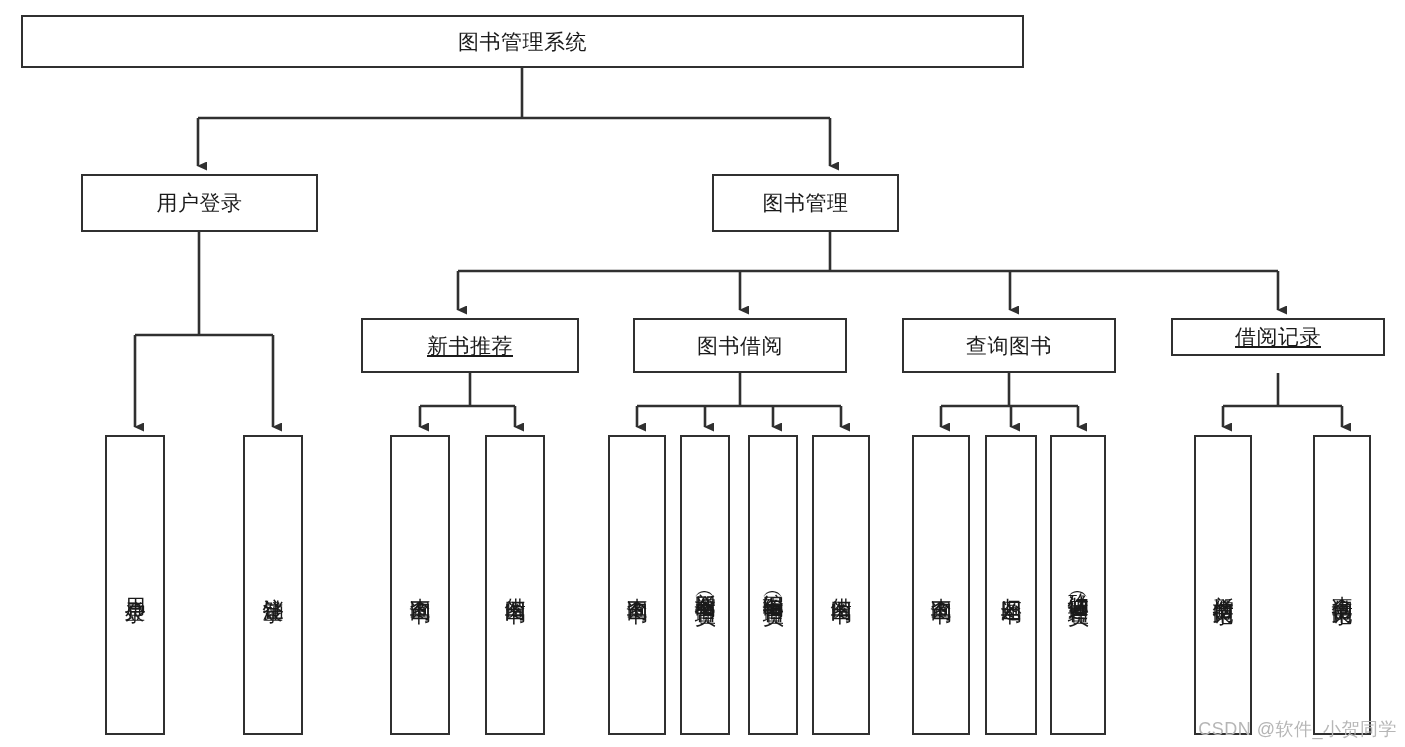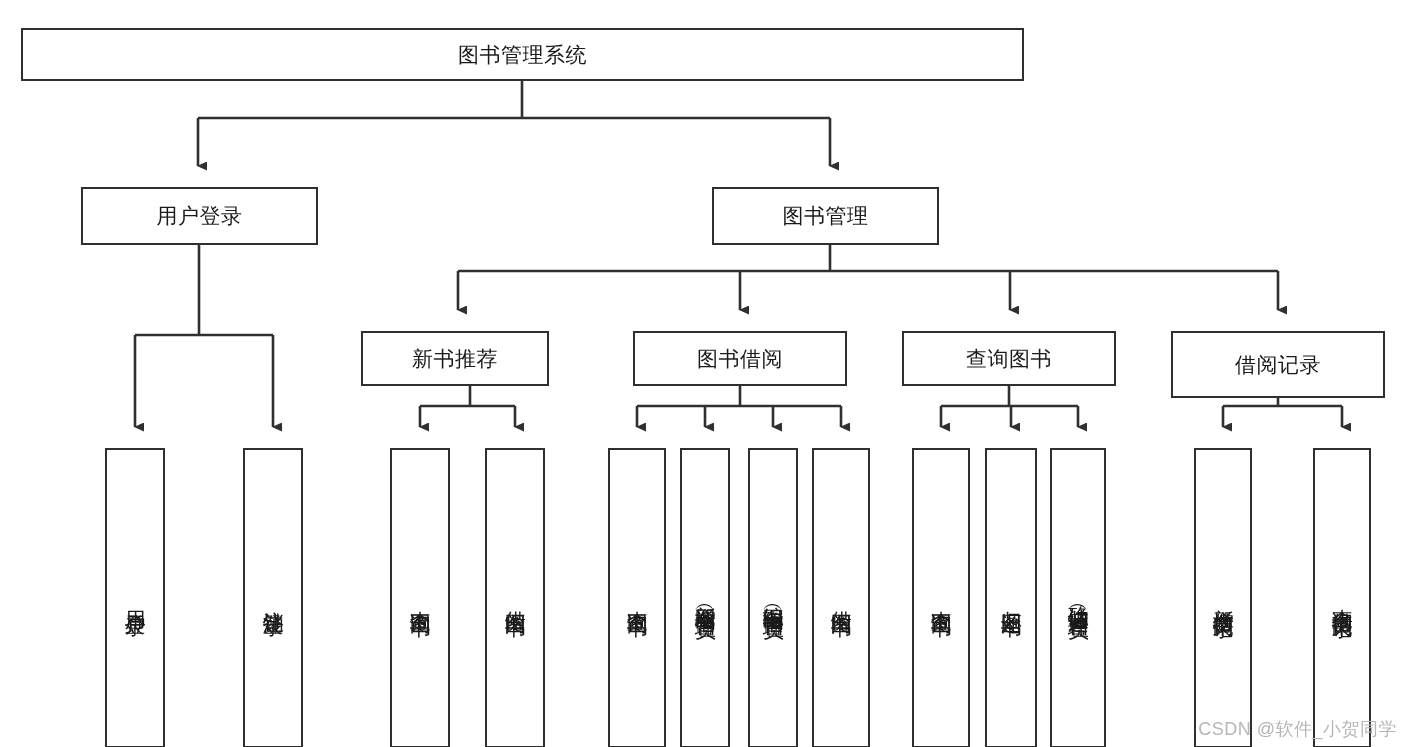--- a/index.html
+++ b/index.html
@@ -29,21 +29,20 @@
   }
   .node {
     position: absolute;
     box-sizing: border-box;
     background: #ffffff;
     border: 2px solid #303030;
     display: flex;
     align-items: center;
     justify-content: center;
     color: #1a1a1a;
-    margin-top: 13px;
   }
   .node.horiz {
     font-size: 21px;
     letter-spacing: 0.5px;
     line-height: 1.1;
   }
   .node.vert {
     writing-mode: vertical-rl;
     text-orientation: upright;
     font-size: 21px;
@@ -123,45 +122,45 @@
   </svg>
 
   <div class="node horiz" style="left:21px; top:15px; width:1003px; height:53px;">
     <span>图书管理系统</span>
   </div>
 
   <div class="node horiz" style="left:81px; top:174px; width:237px; height:58px;">
     <span>用户登录</span>
   </div>
 
-  <div class="node horiz" style="left:712px; top:174px; width:227px; height:58px;">
+  <div class="node horiz" style="left:712px; top:174px; width:187px; height:58px;">
     <span>图书管理</span>
   </div>
 
   <div class="node vert" style="left:105px; top:435px; width:60px; height:300px;">
     <span class="vlabel">用户登录</span>
   </div>
 
   <div class="node vert" style="left:243px; top:435px; width:60px; height:300px;">
     <span class="vlabel">注销登录</span>
   </div>
 
-  <div class="node horiz" style="left:361px; top:318px; width:188px; height:55px;">
+  <div class="node horiz" style="left:361px; top:318px; width:218px; height:55px;text-decoration:underline;">
     <span>新书推荐</span>
   </div>
 
   <div class="node horiz" style="left:633px; top:318px; width:214px; height:55px;">
     <span>图书借阅</span>
   </div>
 
   <div class="node horiz" style="left:902px; top:318px; width:214px; height:55px;">
     <span>查询图书</span>
   </div>
 
-  <div class="node horiz" style="left:1171px; top:318px; width:214px; height:67px;">
+  <div class="node horiz" style="left:1171px; top:318px; width:214px; height:38px;text-decoration:underline;">
     <span>借阅记录</span>
   </div>
 
   <div class="node vert" style="left:390px; top:435px; width:60px; height:300px;">
     <span class="vlabel">查询图书</span>
   </div>
 
   <div class="node vert" style="left:485px; top:435px; width:60px; height:300px;">
     <span class="vlabel">借阅图书</span>
   </div>

